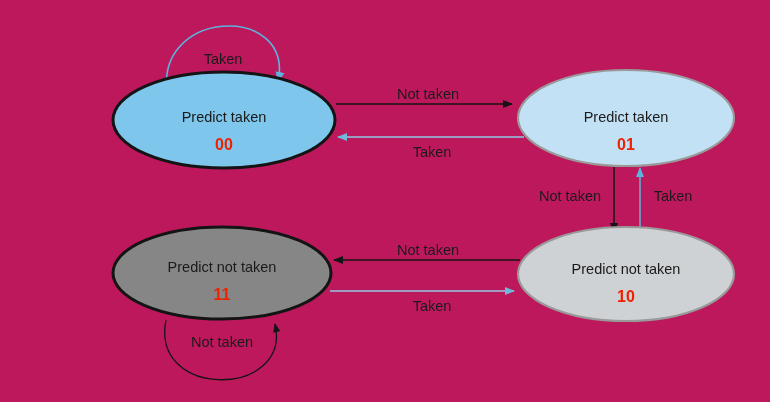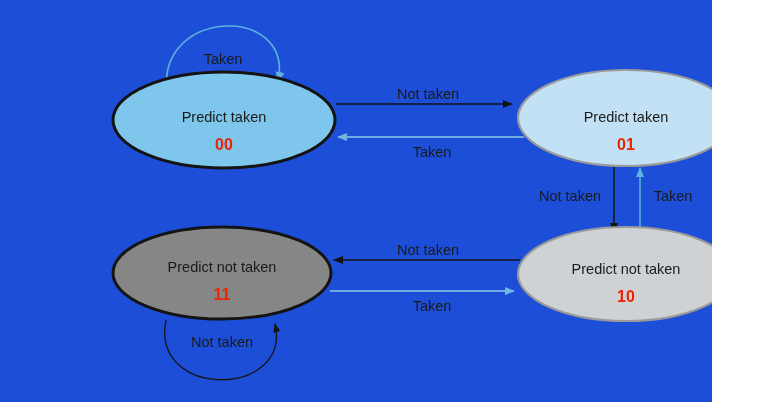--- a/index.html
+++ b/index.html
@@ -5,23 +5,23 @@
   html, body {
     margin: 0;
     padding: 0;
     background: #ffffff;
   }
   body {
     font-family: "Liberation Sans", sans-serif;
   }
   #canvas {
     position: relative;
-    width: 712px;
+    width: 770px;
     height: 402px;
-    background: #1d4ed8;
+    background: #be185d;
     overflow: hidden;
   }
   #diagram-svg {
     position: absolute;
     left: 0;
     top: 0;
     width: 770px;
     height: 402px;
   }
   .state-text-main {

